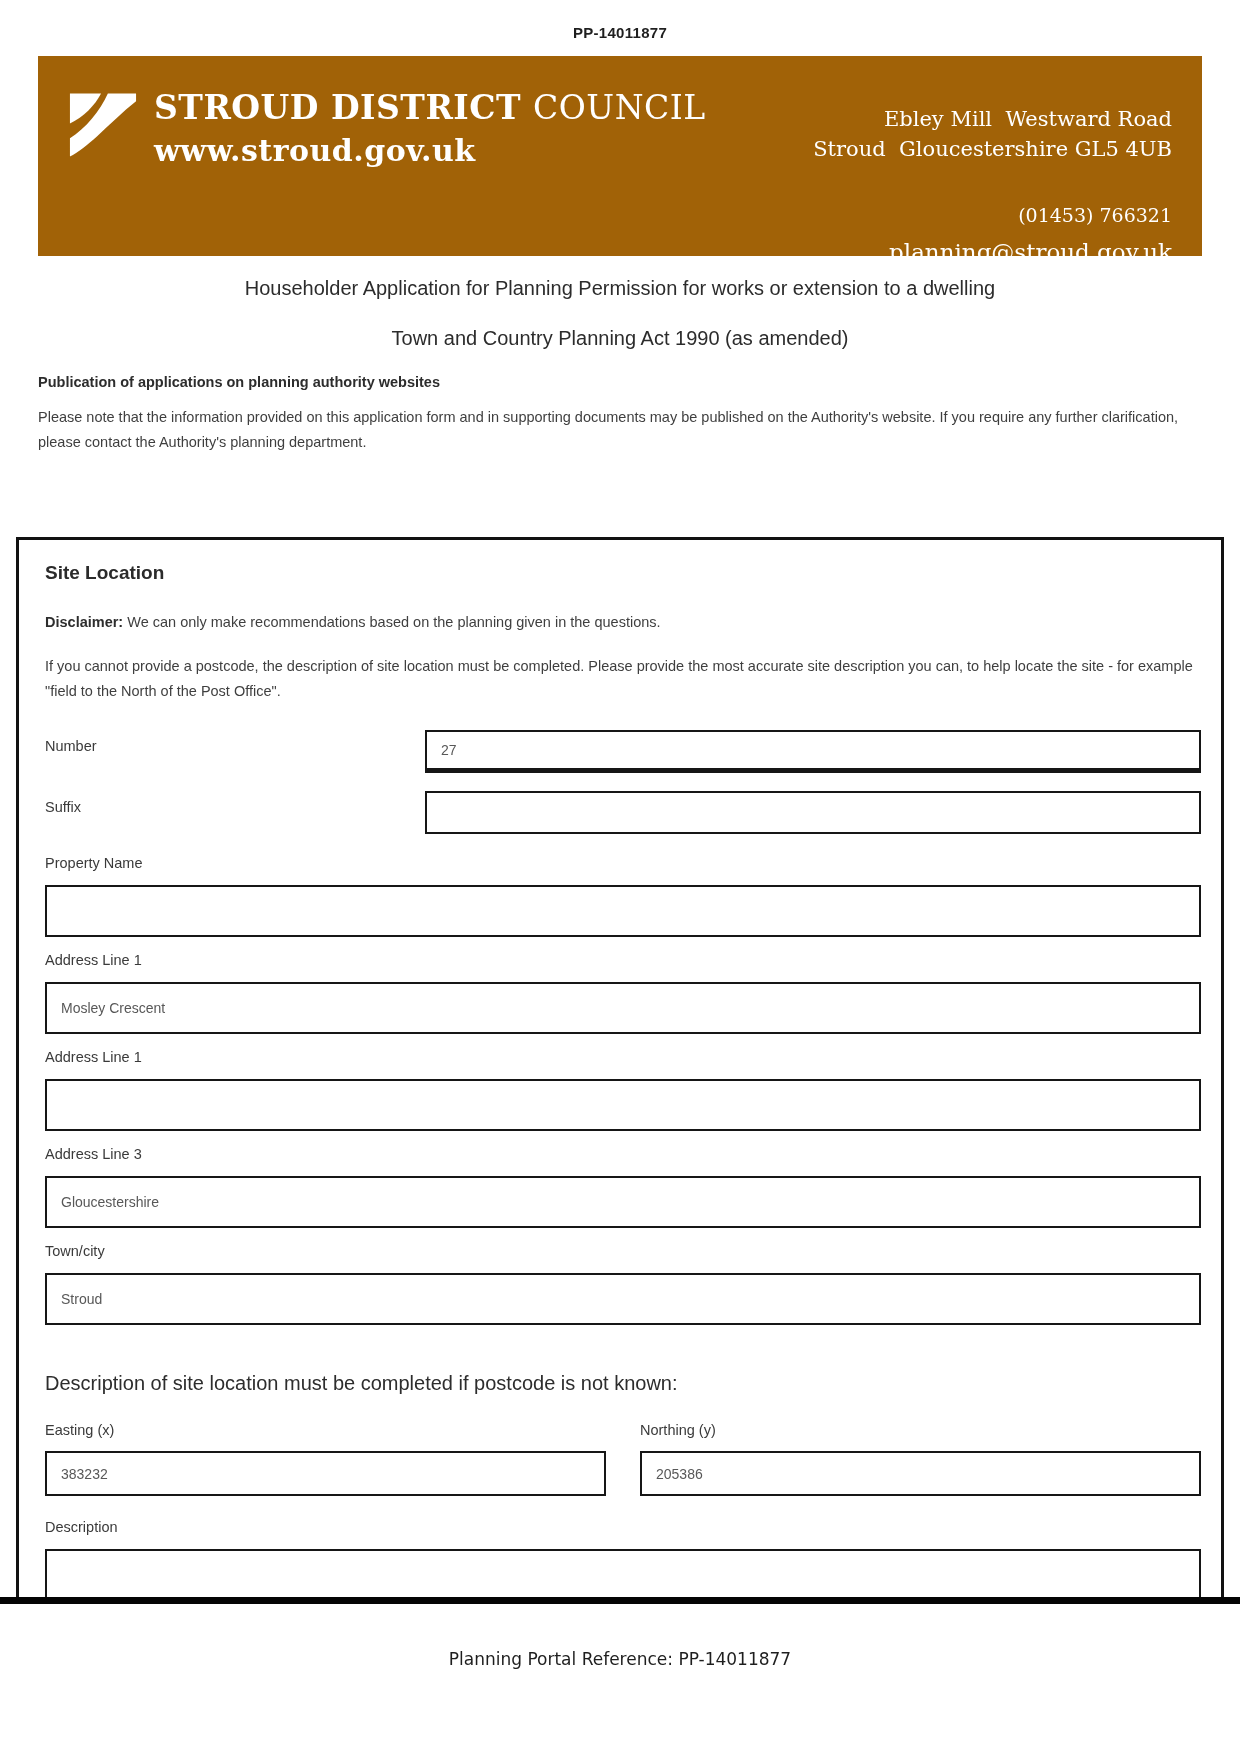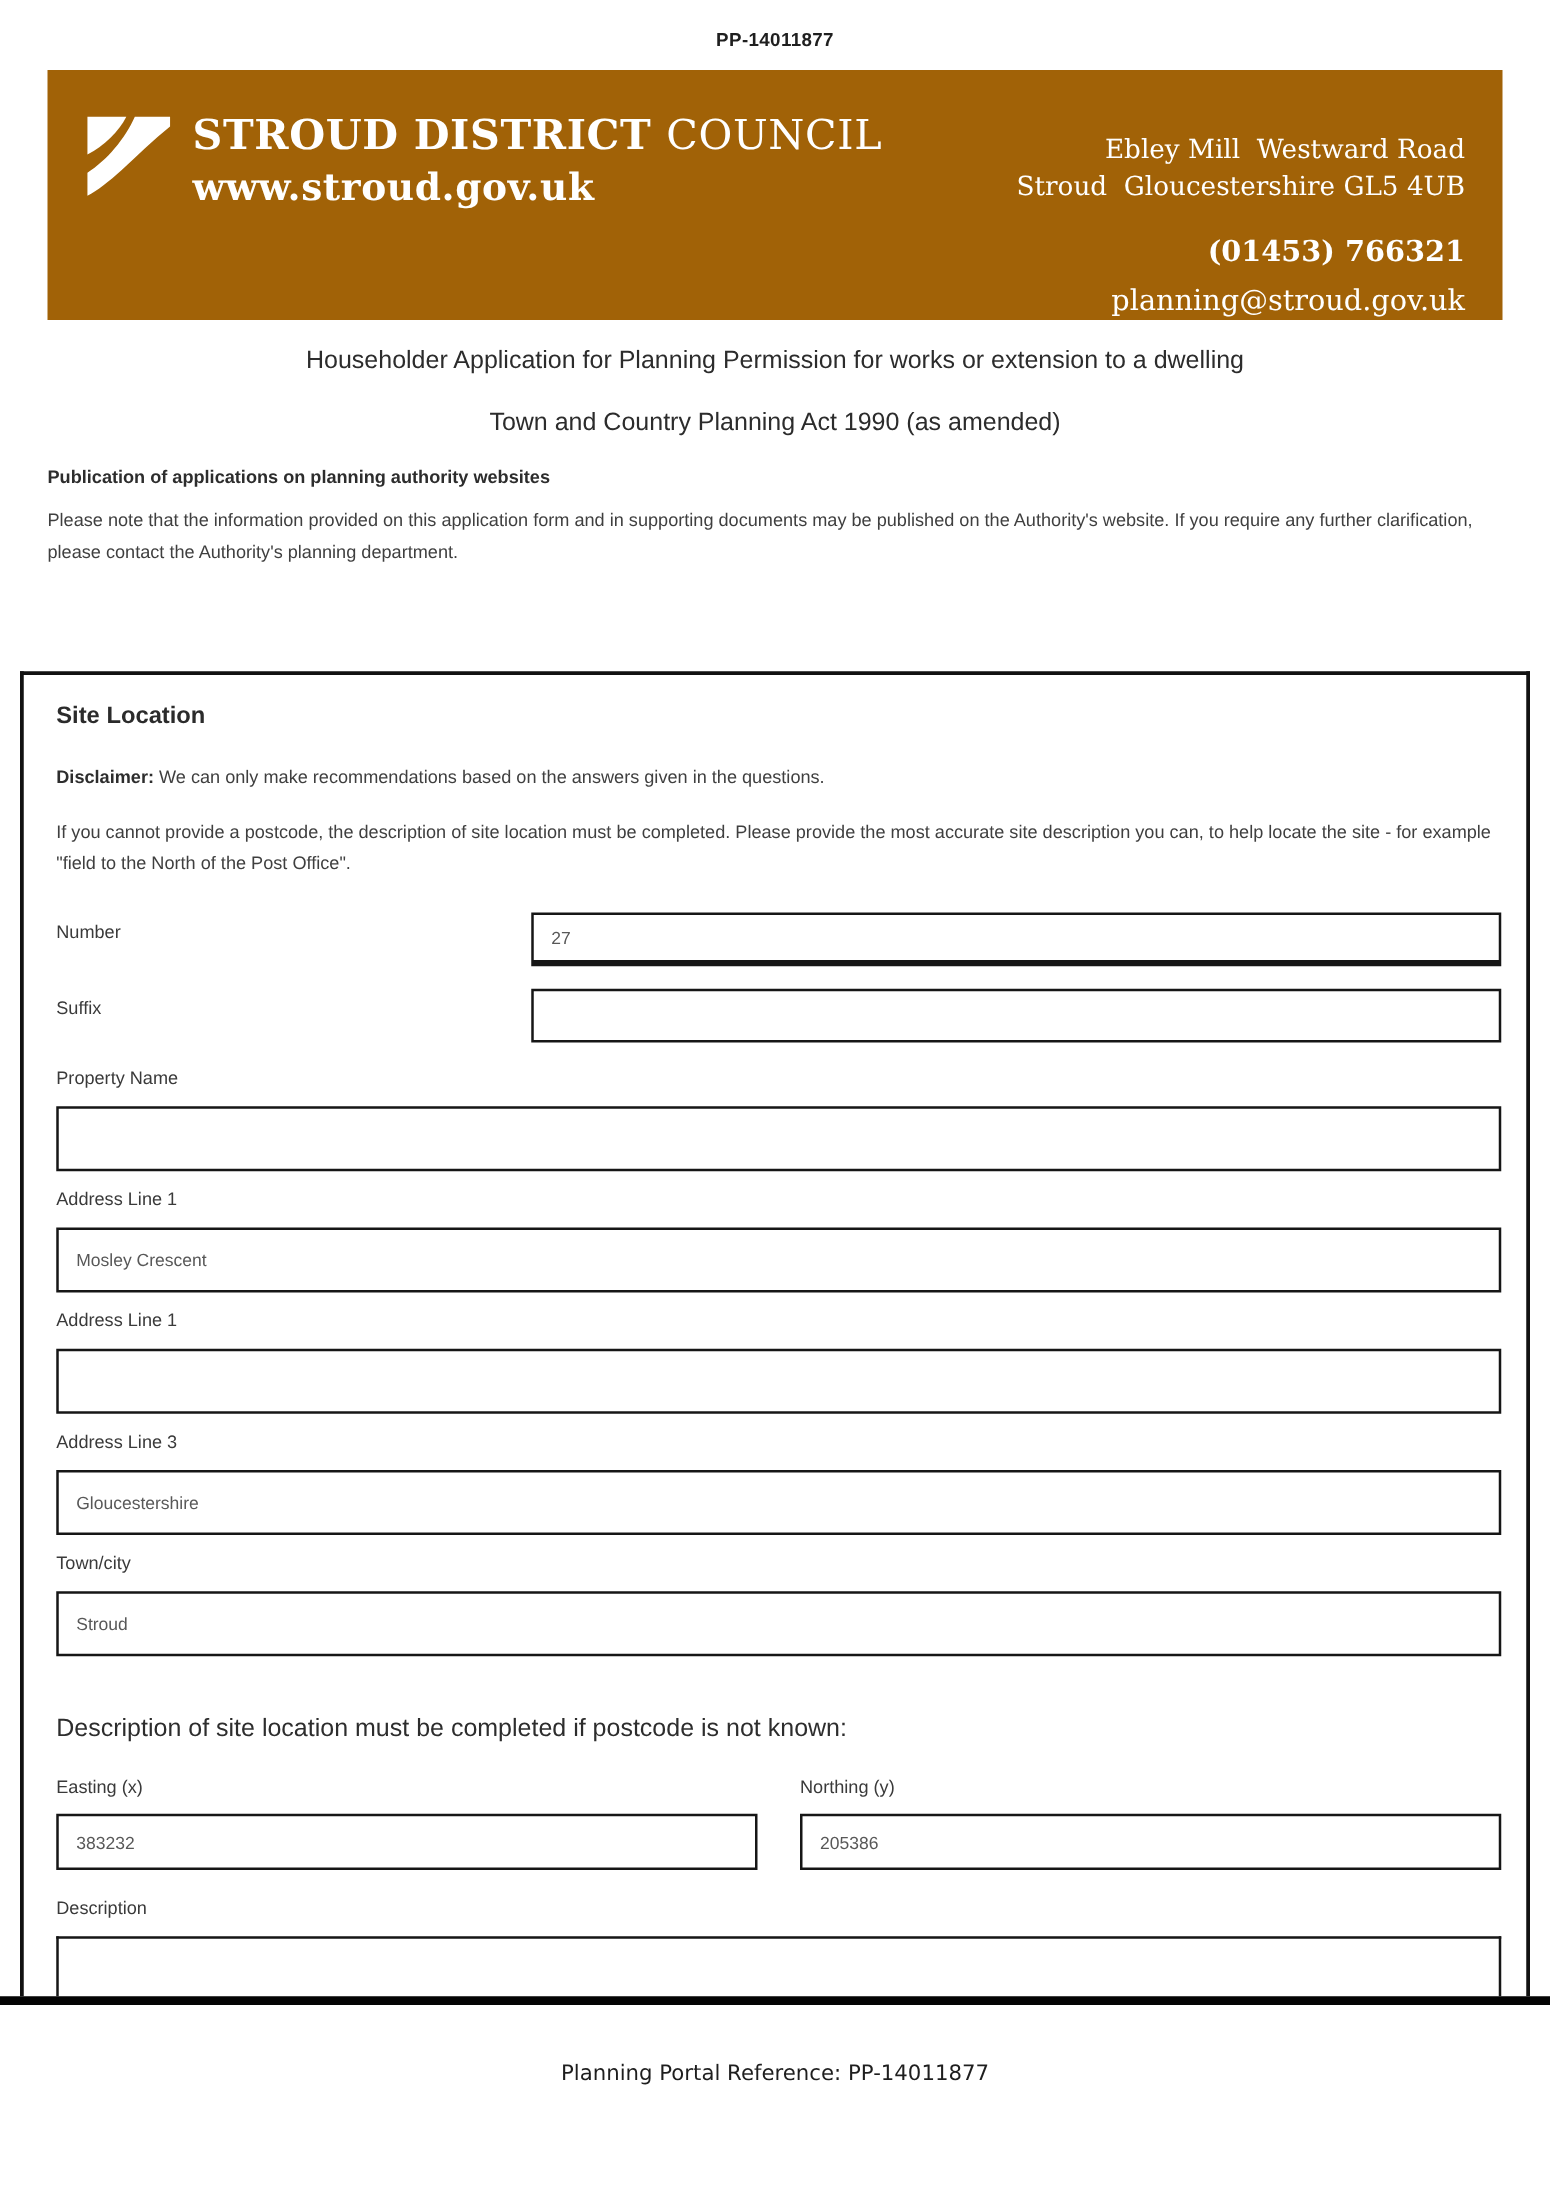--- a/index.html
+++ b/index.html
@@ -16,21 +16,21 @@
     color:#fff; font-family:"DejaVu Serif", serif; }
   .banner-left { display:flex; align-items:flex-start; }
   .logo-box { width:70px; height:67px; margin-top:2px; flex:0 0 auto; }
   .logo-box svg { width:70px; height:67px; display:block; }
   .brand-text { margin-left:16px; }
   .brand-line1 { font-size:33px; font-weight:bold; letter-spacing:.5px; line-height:36px; white-space:pre; }
   .brand-line1 .light { font-weight:normal; }
   .brand-line2 { font-size:30px; font-weight:bold; letter-spacing:.5px; margin-top:7px; }
   .banner-right { text-align:right; padding-top:14px; }
   .addr-line { font-size:21px; line-height:30px; white-space:pre; }
-  .phone-line { font-size:23px; font-weight:bold; margin-top:24px; }
+  .phone-line { font-size:19px; font-weight:normal; margin-top:40px; }
   .email-line { font-size:23px; margin-top:13px; }
 
   
   .doc-title { margin-top:18px; text-align:center; font-size:20px; font-weight:normal;
     color:#2c2c2c; line-height:28px; }
   .doc-subtitle { margin-top:22px; text-align:center; font-size:20px; font-weight:normal;
     color:#2c2c2c; line-height:28px; }
   .pub-heading { margin:21px 38px 0 38px; font-size:14.5px; font-weight:bold; color:#2d2d2d; line-height:18px; }
   .pub-text { margin:14px 38px 0 38px; max-width:1165px; font-size:14.5px; line-height:25px; color:#3f3f3f; }
 
@@ -98,21 +98,21 @@
 </div>
 
 <h1 class="doc-title">Householder Application for Planning Permission for works or extension to a dwelling</h1>
 <h2 class="doc-subtitle">Town and Country Planning Act 1990 (as amended)</h2>
 <div class="pub-heading">Publication of applications on planning authority websites</div>
 <p class="pub-text">Please note that the information provided on this application form and in supporting documents may be published on the Authority's website. If you require any further clarification, please contact the Authority's planning department.</p>
 
 <div class="section-box">
   <div class="section-heading">Site Location</div>
 
-  <p class="disclaimer"><b>Disclaimer:</b><span> We can only make recommendations based on the answers given in the questions.</span></p>
+  <p class="disclaimer"><b>Disclaimer:</b><span> We can only make recommendations based on the planning given in the questions.</span></p>
 
   <p class="info-text">If you cannot provide a postcode, the description of site location must be completed. Please provide the most accurate site description you can, to help locate the site - for example "field to the North of the Post Office".</p>
 
   <div class="inline-row">
     <label class="f-label">Number</label>
     <input class="f-input thick-bottom" type="text" value="27" style="">
   </div>
 
   <div class="inline-row second">
     <label class="f-label">Suffix</label>

